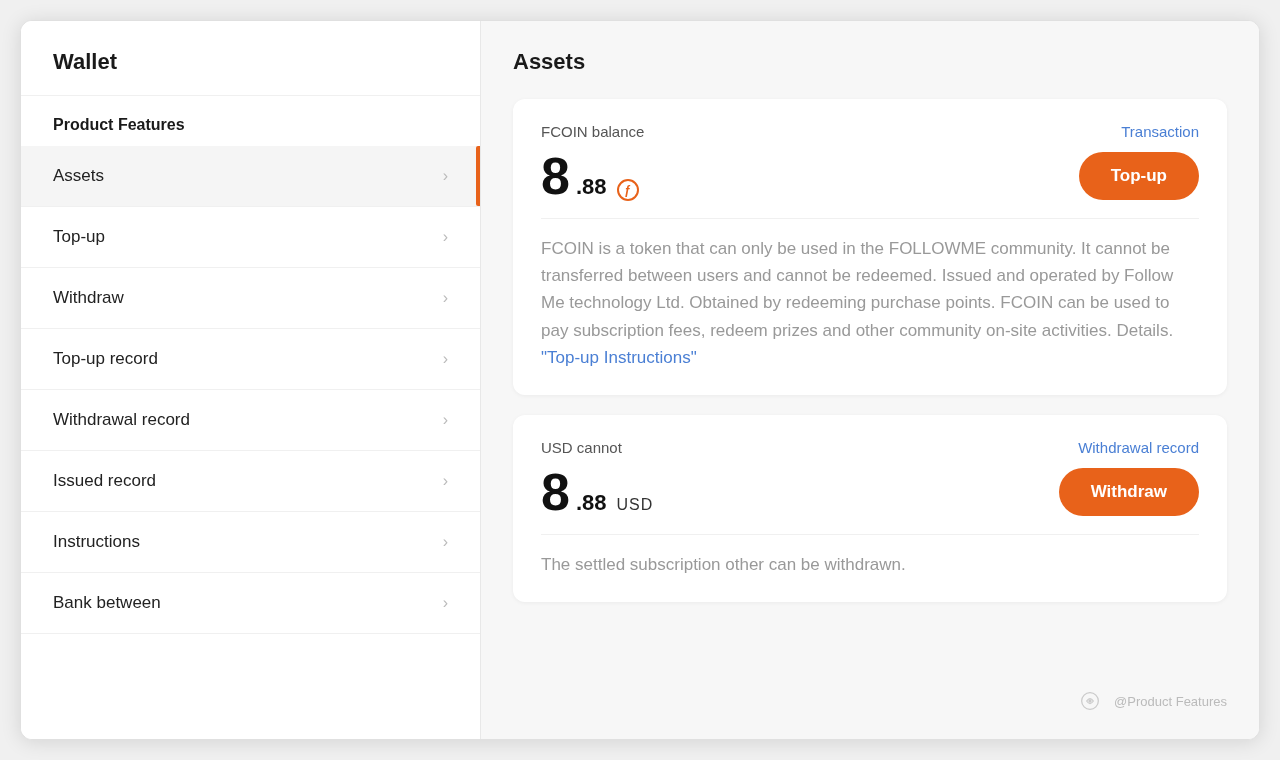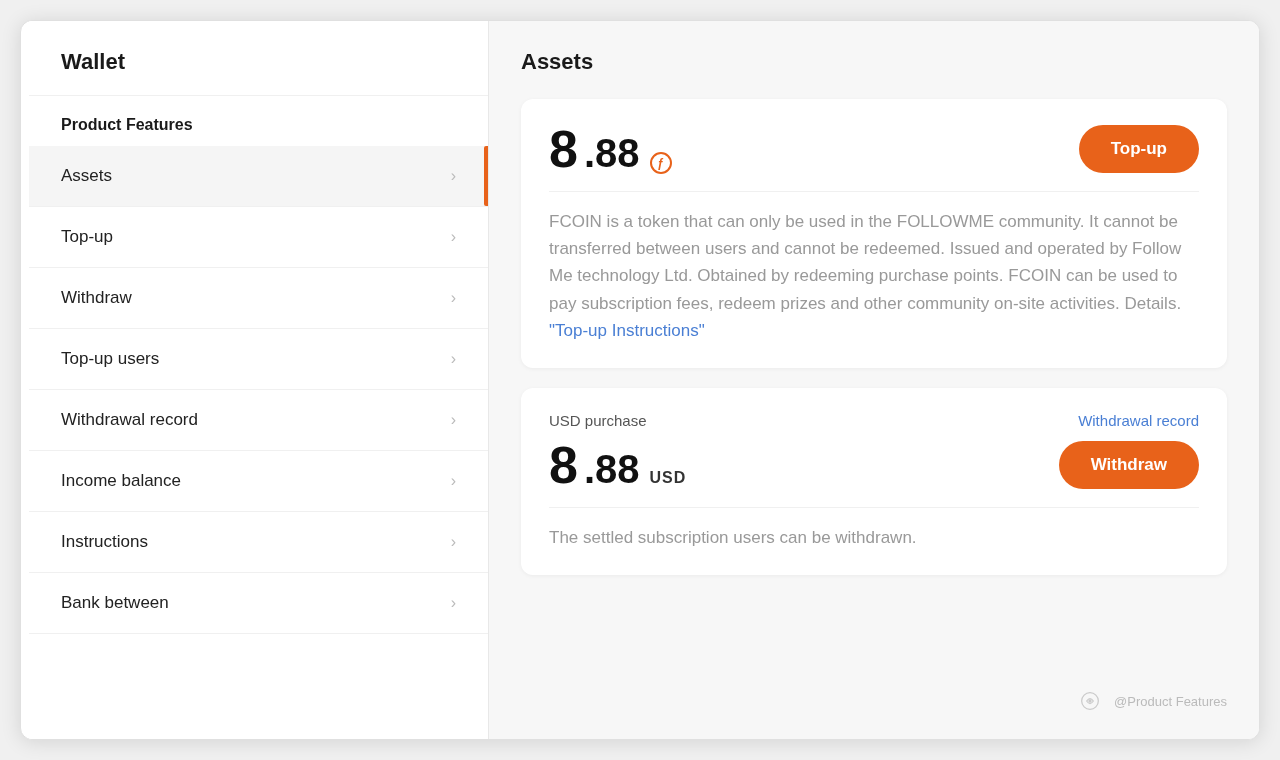--- a/index.html
+++ b/index.html
@@ -22,21 +22,20 @@
       border: 1px solid #e0e0e0;
     }
     
     .sidebar {
       width: 460px;
       min-width: 460px;
       border-right: 1px solid #e8e8e8;
       display: flex;
       flex-direction: column;
       background: #fff;
-      margin-left: 8px;
     }
     .sidebar-title {
       padding: 28px 32px 20px;
       font-size: 22px;
       font-weight: 700;
       color: #1a1a1a;
       border-bottom: 1px solid #f0f0f0;
     }
     .sidebar-section-label {
       padding: 20px 32px 12px;
@@ -128,42 +127,42 @@
       align-items: baseline;
       gap: 6px;
     }
     .balance-integer {
       font-size: 52px;
       font-weight: 800;
       color: #111;
       line-height: 1;
     }
     .balance-decimal {
-      font-size: 40px;
+      font-size: 22px;
       font-weight: 700;
       color: #111;
       line-height: 1;
     }
     .balance-icon {
       display: inline-flex;
       align-items: center;
       justify-content: center;
       width: 22px;
       height: 22px;
       border-radius: 50%;
       border: 2px solid #e8621a;
       color: #e8621a;
       font-size: 12px;
       font-weight: 700;
       margin-left: 4px;
       cursor: pointer;
     }
     .balance-currency {
       font-size: 16px;
-      font-weight: 700;
+      font-weight: 400;
       color: #333;
       margin-left: 4px;
       letter-spacing: 1px;
     }
     .btn-orange {
       background: #e8621a;
       color: #fff;
       border: none;
       border-radius: 28px;
       padding: 14px 32px;
@@ -218,76 +217,80 @@
     </div>
     <div class="sidebar-item">
       <span class="sidebar-item-label">Top-up</span>
       <span class="chevron-icon">›</span>
     </div>
     <div class="sidebar-item">
       <span class="sidebar-item-label">Withdraw</span>
       <span class="chevron-icon">›</span>
     </div>
     <div class="sidebar-item">
-      <span class="sidebar-item-label">Top-up users</span>
+      <span class="sidebar-item-label">Top-up record</span>
       <span class="chevron-icon">›</span>
     </div>
     <div class="sidebar-item">
       <span class="sidebar-item-label">Withdrawal record</span>
       <span class="chevron-icon">›</span>
     </div>
     <div class="sidebar-item">
-      <span class="sidebar-item-label">Income balance</span>
+      <span class="sidebar-item-label">Issued record</span>
       <span class="chevron-icon">›</span>
     </div>
     <div class="sidebar-item">
       <span class="sidebar-item-label">Instructions</span>
       <span class="chevron-icon">›</span>
     </div>
     <div class="sidebar-item">
       <span class="sidebar-item-label">Bank between</span>
       <span class="chevron-icon">›</span>
     </div>
   </div>
 
   <div class="main-content">
     <div class="main-title">Assets</div>
 
     <div class="card">
+      <div class="card-header">
+        <span class="card-label">FCOIN balance</span>
+        <span class="card-link">Transaction</span>
+      </div>
       <div class="balance-row">
         <div class="balance-value">
           <span class="balance-integer">8</span>
           <span class="balance-decimal">.88</span>
           <span class="balance-icon">ƒ</span>
         </div>
         <button class="btn-orange">Top-up</button>
       </div>
       <hr class="divider">
       <div class="card-description">
         <span>FCOIN is a token that can only be used in the FOLLOWME community. It cannot be transferred between users and cannot be redeemed. Issued and operated by Follow Me technology Ltd. Obtained by redeeming purchase points. FCOIN can be used to pay subscription fees, redeem prizes and other community on-site activities. Details.</span>
         <span class="link-text">"Top-up Instructions"</span>
       </div>
     </div>
 
     <div class="card">
       <div class="card-header">
-        <span class="card-label">USD purchase</span>
+        <span class="card-label">USD cannot</span>
         <span class="card-link">Withdrawal record</span>
       </div>
       <div class="balance-row">
         <div class="balance-value">
           <span class="balance-integer">8</span>
           <span class="balance-decimal">.88</span>
           <span class="balance-currency">USD</span>
         </div>
         <button class="btn-orange">Withdraw</button>
       </div>
       <hr class="divider">
       <div class="card-description">
-        <span>The settled subscription users can be withdrawn.</span>
+        <span>The settled subscription other can be withdrawn.</span>
       </div>
     </div>
 
     <div class="footer-watermark">
       <svg class="logo-icon" viewBox="0 0 24 24" fill="none" xmlns="http://www.w3.org/2000/svg">
         <circle cx="12" cy="12" r="10" stroke="#888" stroke-width="1.5"></circle>
         <path d="M8 12 Q12 6 16 12 Q12 18 8 12Z" stroke="#888" stroke-width="1.5" fill="none"></path>
         <circle cx="12" cy="12" r="2" fill="#888"></circle>
       </svg>
       <span>@Product Features</span>

